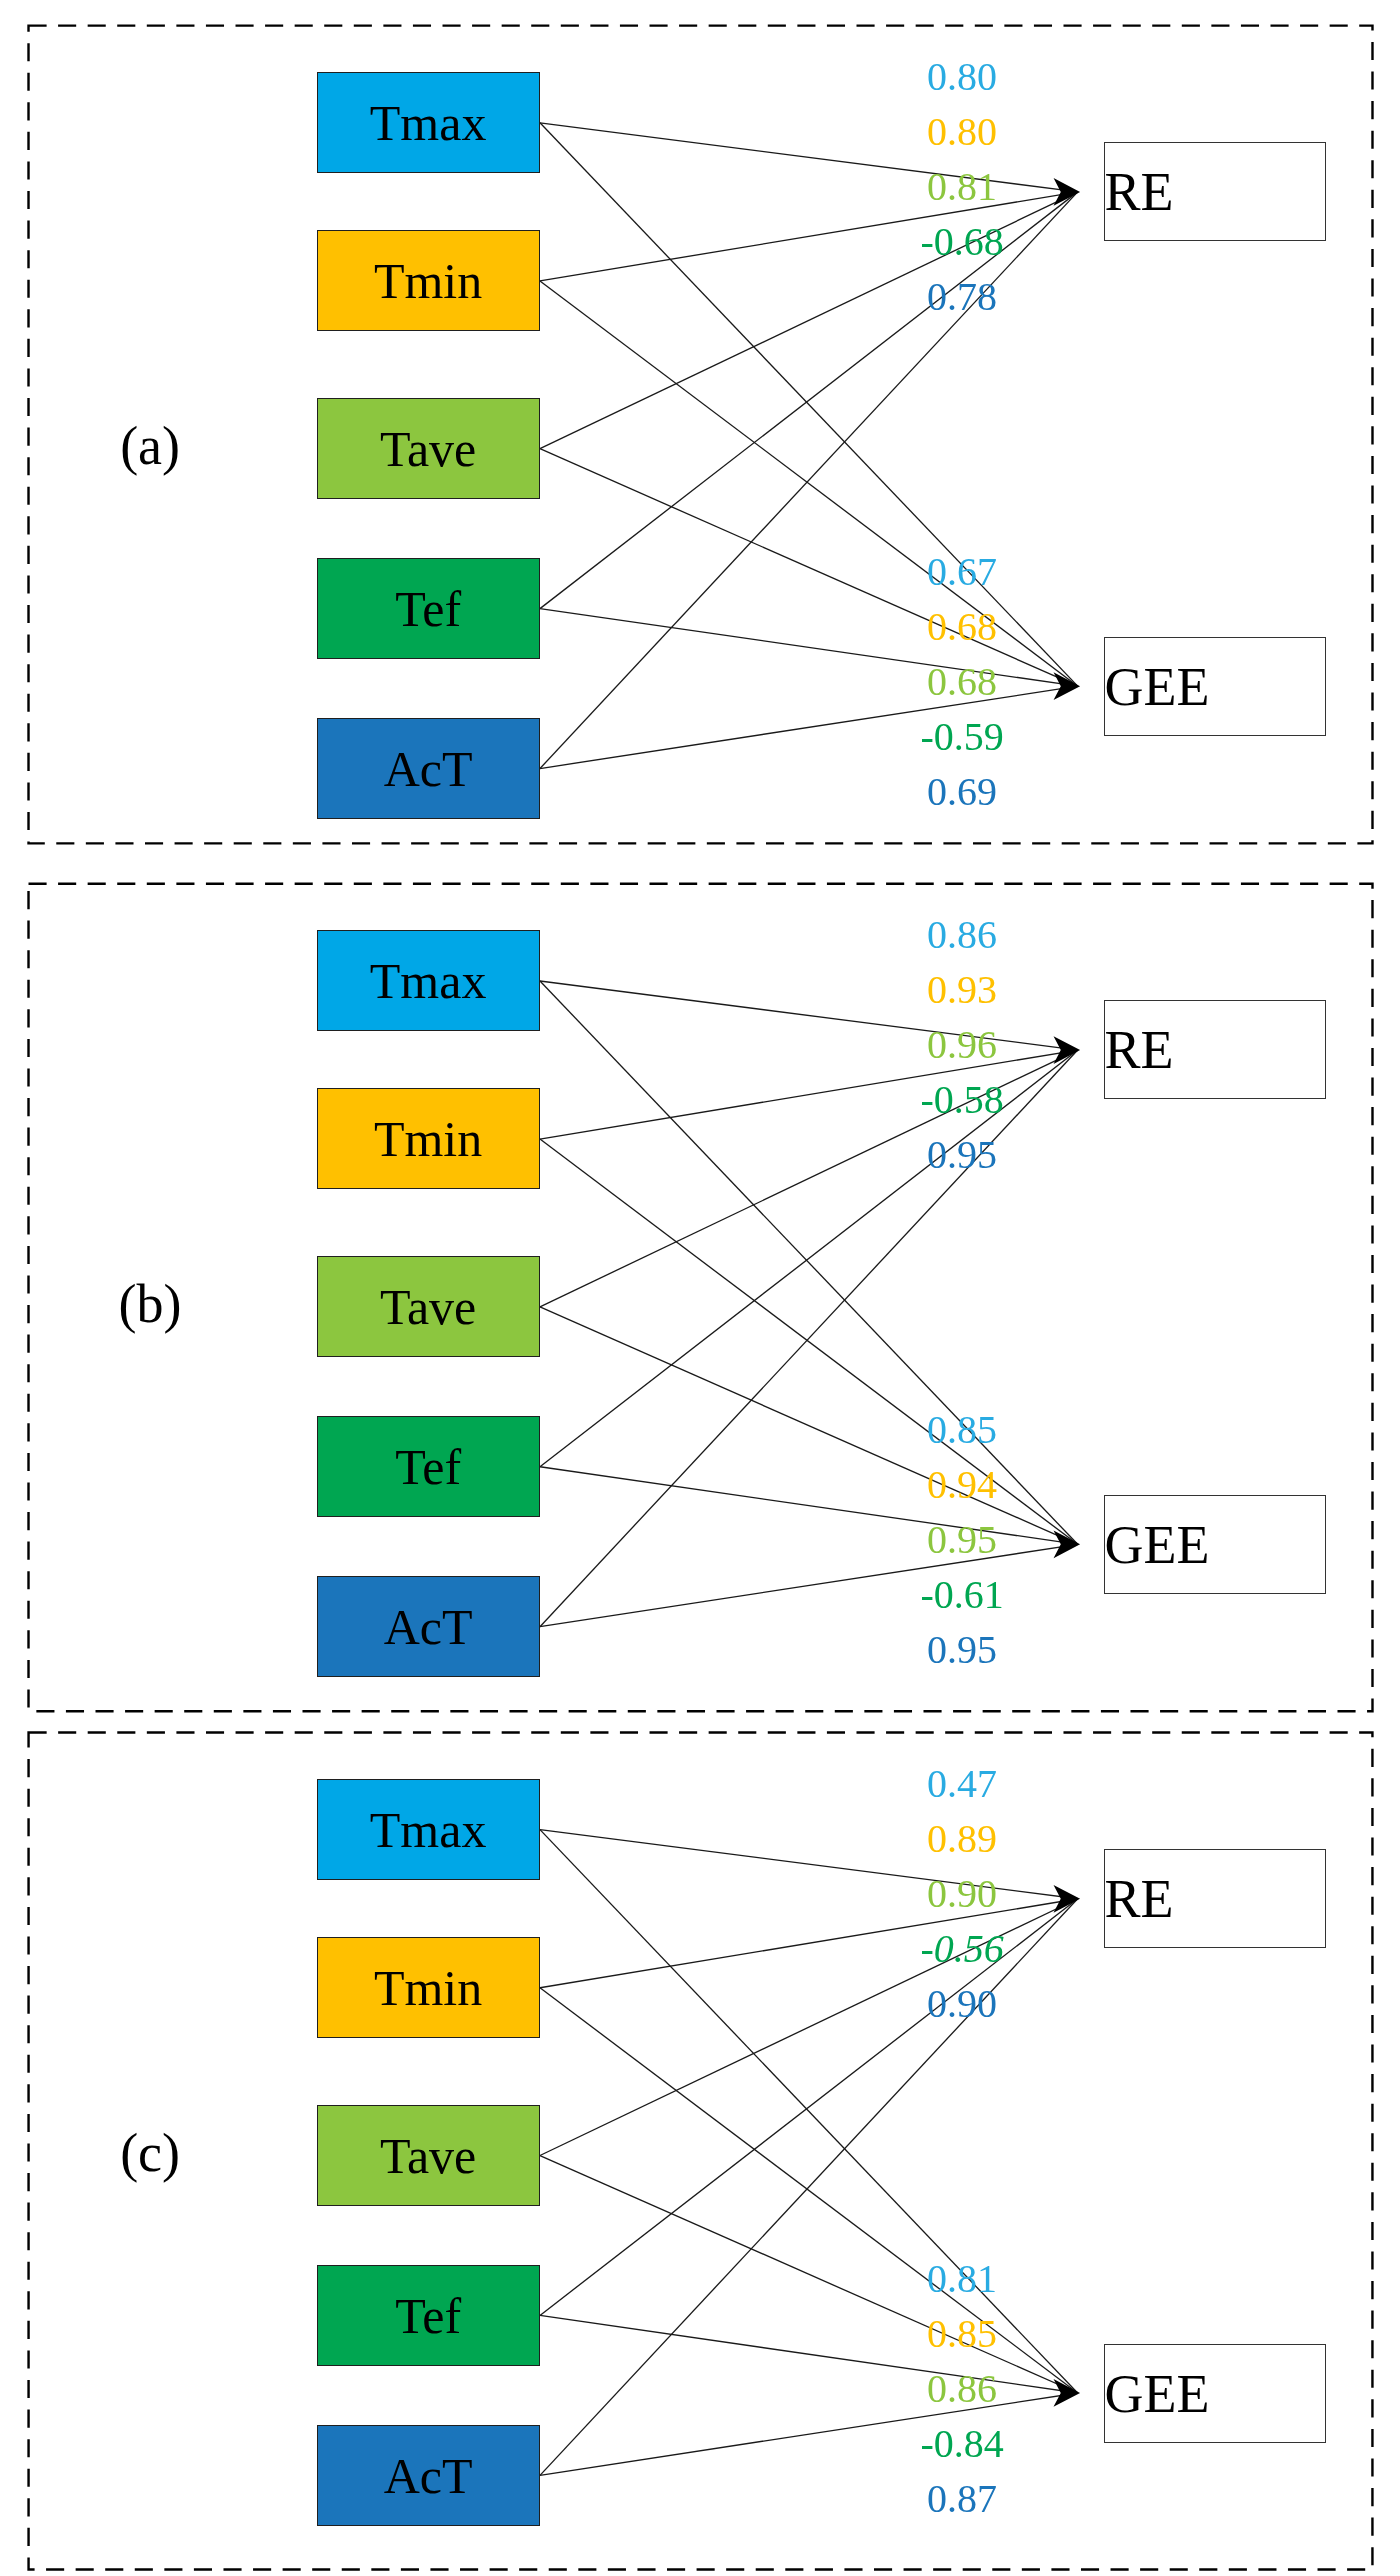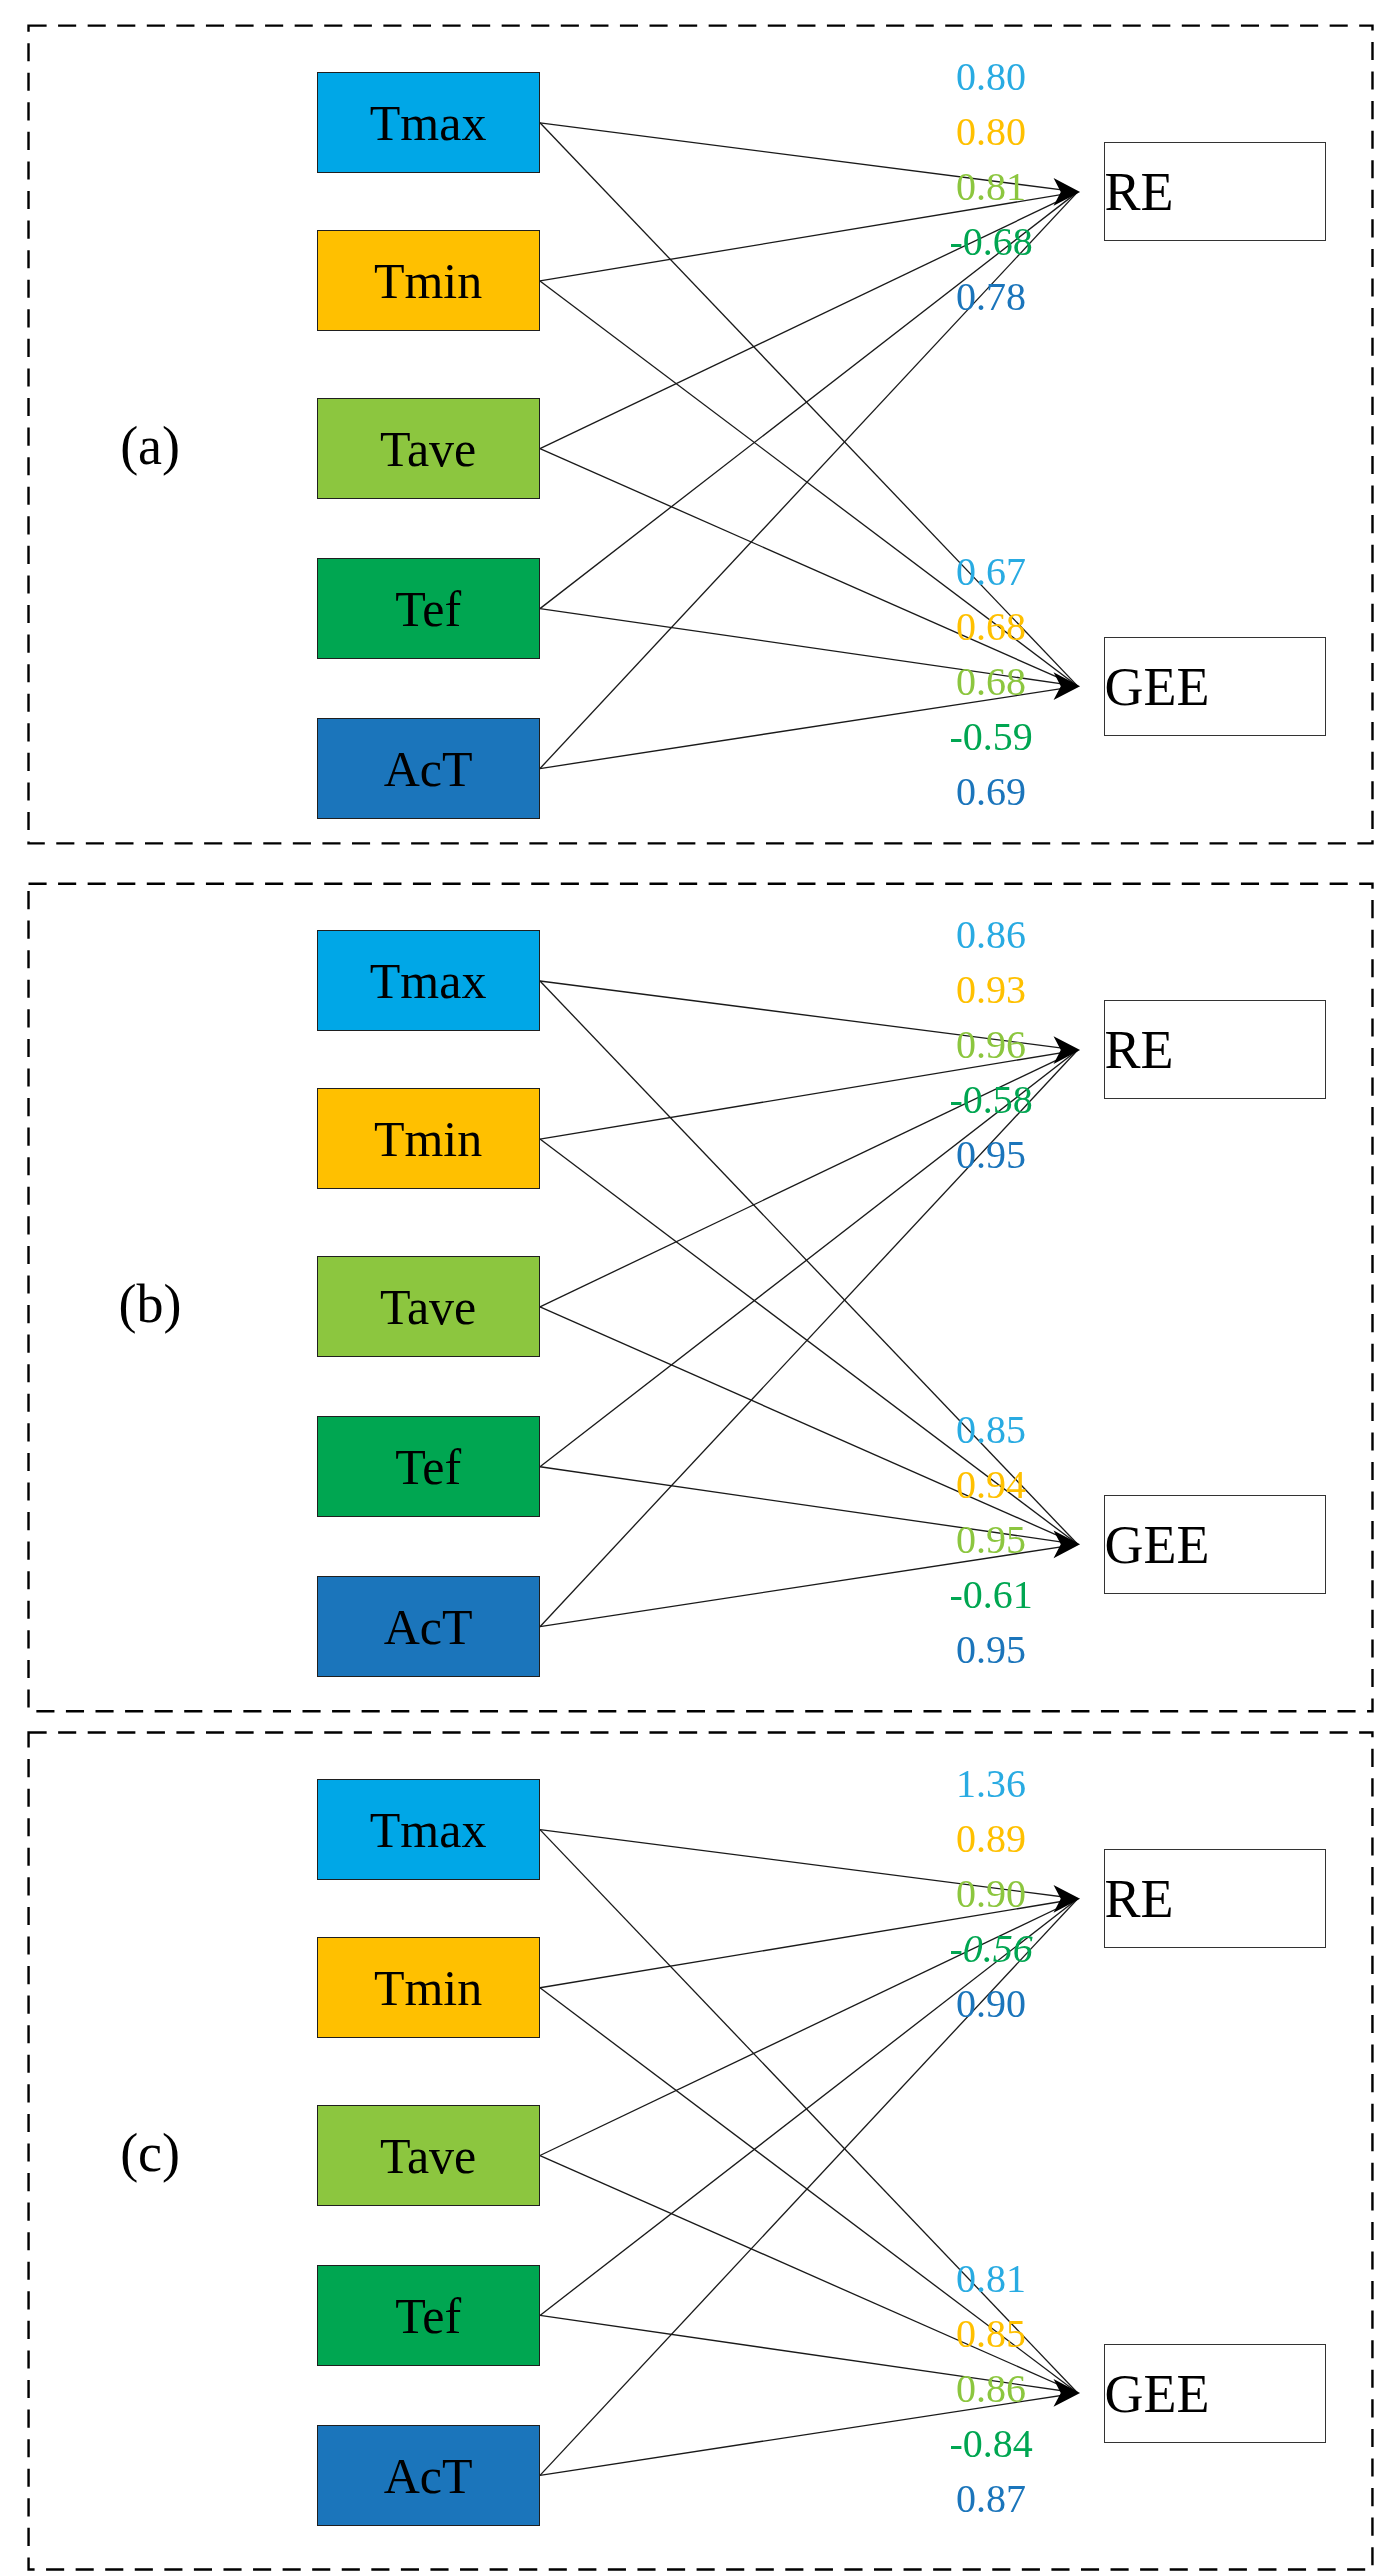--- a/index.html
+++ b/index.html
@@ -63,21 +63,21 @@
     justify-content: flex-start;
     margin-left: 24px;
   }
   .tbox span {
     font-size: 54px;
     color: #000000;
     line-height: 1;
   }
   .vstack {
     position: absolute;
-    left: 892px;
+    left: 863px;
     width: 145px;
     text-align: center;
   }
   .val {
     height: 55px;
     line-height: 55px;
     font-size: 40px;
     white-space: nowrap;
   }
 </style>
@@ -222,21 +222,21 @@
     <div class="pbox" style="top: 694px; background: rgb(27, 117, 187);">
       <span>AcT</span>
     </div>
     <div class="tbox" style="top: 118px;">
       <span>RE</span>
     </div>
     <div class="tbox" style="top: 613px;">
       <span>GEE</span>
     </div>
     <div class="vstack" style="top: 25px;">
-      <div class="val" style="color: rgb(41, 171, 226);">1.36</div>
+      <div class="val" style="color: rgb(41, 171, 226);">0.47</div>
       <div class="val" style="color: rgb(255, 192, 0);">0.89</div>
       <div class="val" style="color: rgb(140, 198, 63);">0.90</div>
       <div class="val" style="color: rgb(0, 166, 81); font-style: italic;">-0.56</div>
       <div class="val" style="color: rgb(27, 117, 187);">0.90</div>
     </div>
     <div class="vstack" style="top: 520px;">
       <div class="val" style="color: rgb(41, 171, 226);">0.81</div>
       <div class="val" style="color: rgb(255, 192, 0);">0.85</div>
       <div class="val" style="color: rgb(140, 198, 63);">0.86</div>
       <div class="val" style="color: rgb(0, 166, 81);">-0.84</div>

